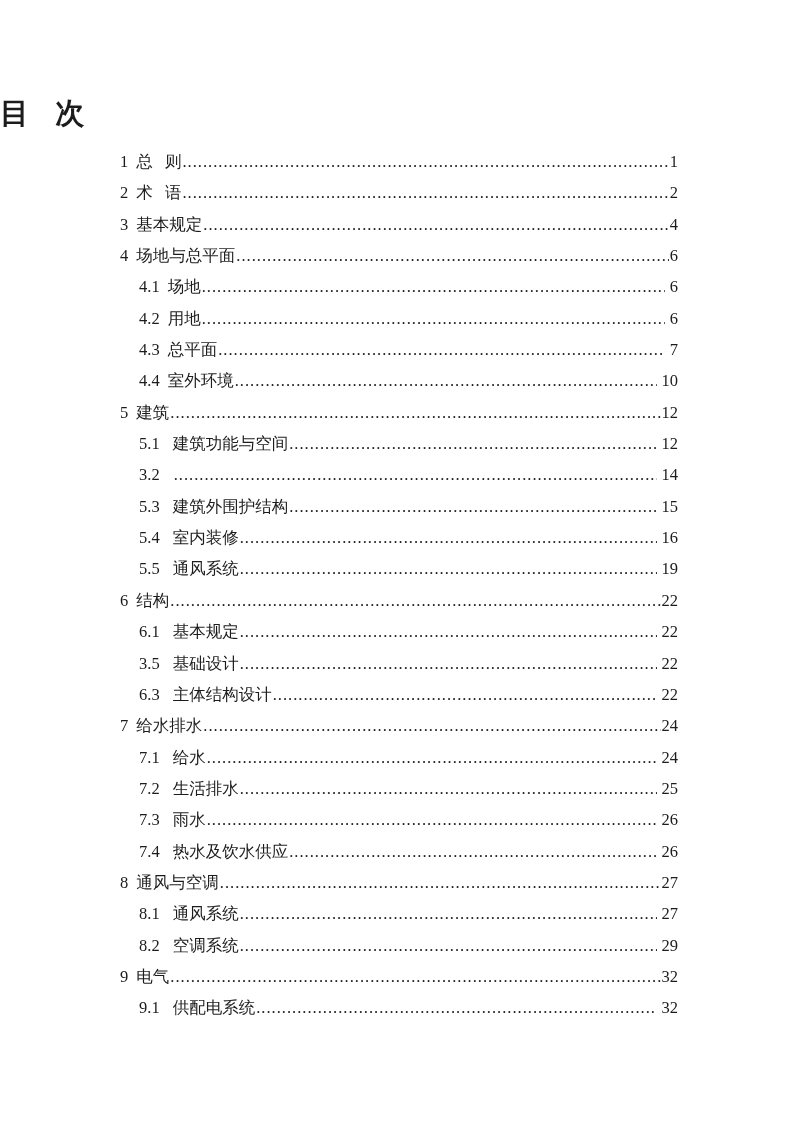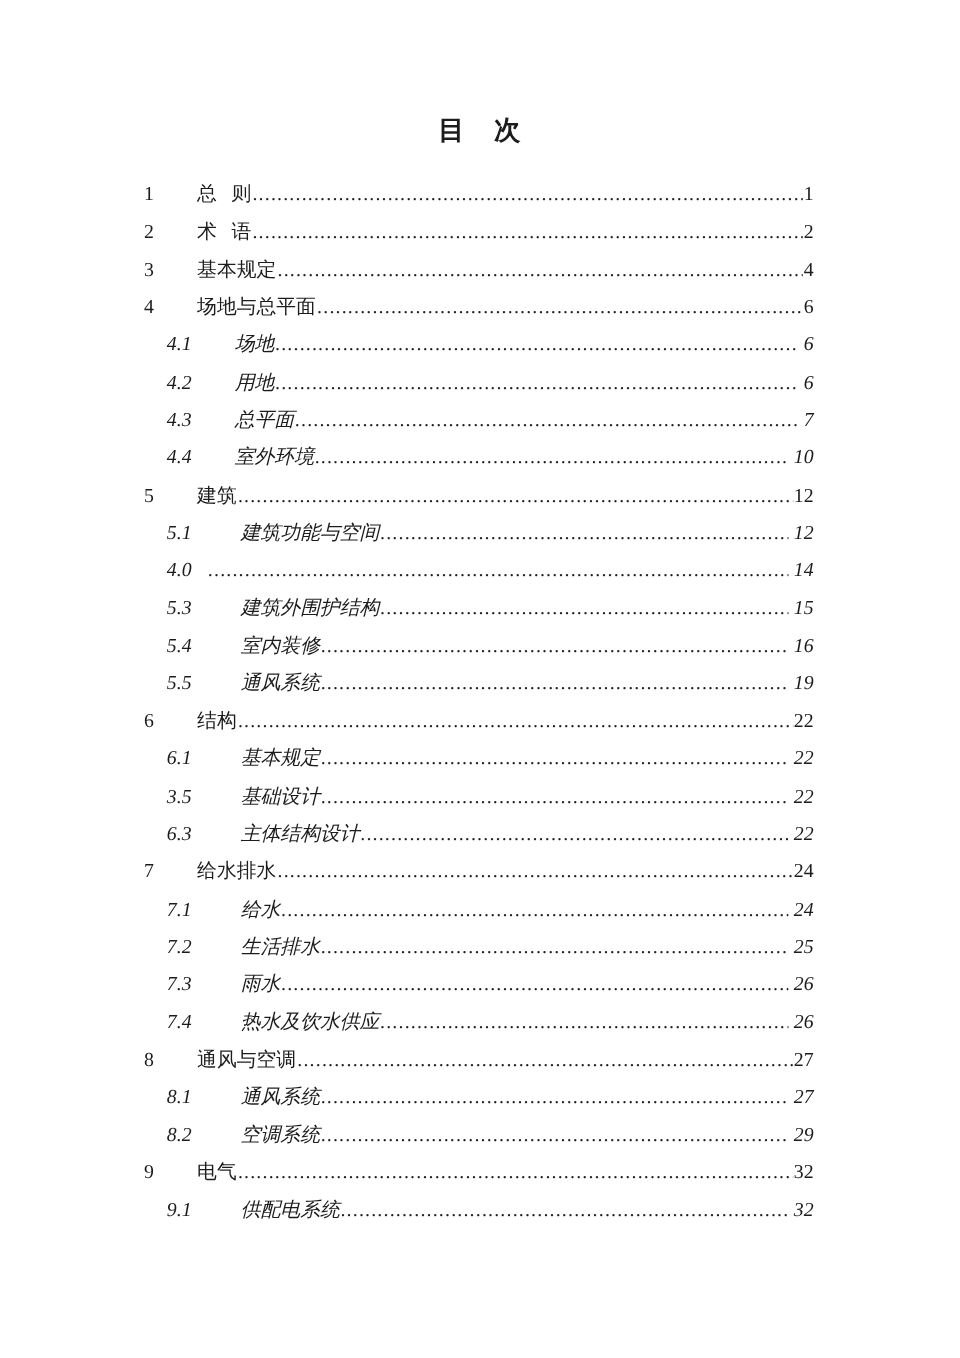--- a/index.html
+++ b/index.html
@@ -14,22 +14,22 @@
     background: #ffffff;
     overflow: hidden;
     font-family: "Liberation Serif", "DejaVu Serif", serif;
     color: #1c1c1c;
   }
   .doc-title {
     position: absolute;
     top: 94px;
     left: 0;
     width: 100%;
-    text-align: center;
-    font-size: 22px;
+    text-align: left;
+    font-size: 29px;
     font-weight: bold;
     word-spacing: 17px;
     letter-spacing: 1px;
     white-space: pre;
   }
   .toc {
     position: absolute;
     top: 146px;
     left: 120px;
     width: 558px;
@@ -39,27 +39,26 @@
     align-items: baseline;
     height: 31.35px;
     line-height: 31.35px;
     font-size: 16.5px;
     white-space: pre;
   }
   .toc-row .num {
     flex: 0 0 auto;
   }
   .toc-row.l1 .num { margin-right: 8px; }
-  .toc-row.l2       { padding-left: 19px; font-style: italic; }
+  .toc-row.l2       { padding-left: 19px; }
   .toc-row.l2 .num  { margin-right: 8px; }
   .toc-row.l2.wide .num { margin-right: 13px; }
   .toc-row .ttl {
     flex: 0 0 auto;
     white-space: pre;
-    margin-left: 28px;
   }
   .toc-row.l1 .ttl { word-spacing: 8px; }
   .toc-row .leader {
     flex: 1 1 auto;
     overflow: hidden;
     white-space: nowrap;
     letter-spacing: 1px;
     margin: 0 1px;
     min-width: 10px;
   }
@@ -140,21 +139,21 @@
   </div>
 
   <div class="toc-row l2 wide">
     <span class="num">5.1</span>
     <span class="ttl">建筑功能与空间</span>
     <span class="leader">....................................................................................................................................................................................</span>
     <span class="pagenum">12</span>
   </div>
 
   <div class="toc-row l2 wide">
-    <span class="num">4.0</span>
+    <span class="num">3.2</span>
     <span class="leader">....................................................................................................................................................................................</span>
     <span class="pagenum">14</span>
   </div>
 
   <div class="toc-row l2 wide">
     <span class="num">5.3</span>
     <span class="ttl">建筑外围护结构</span>
     <span class="leader">....................................................................................................................................................................................</span>
     <span class="pagenum">15</span>
   </div>

